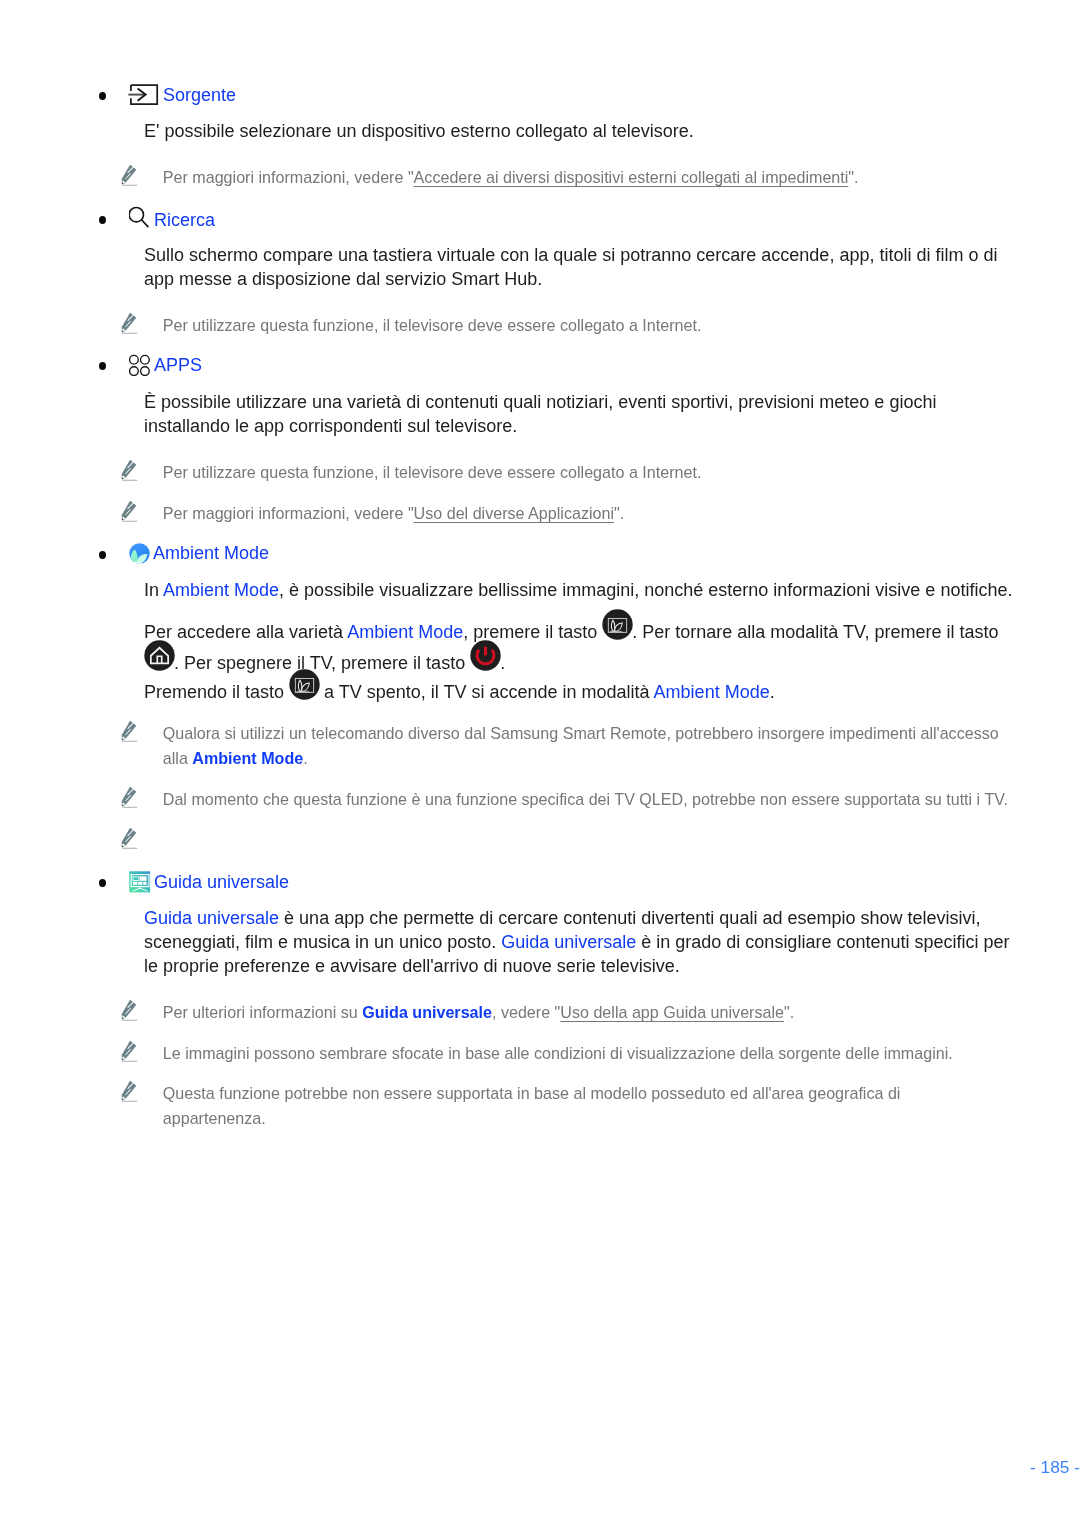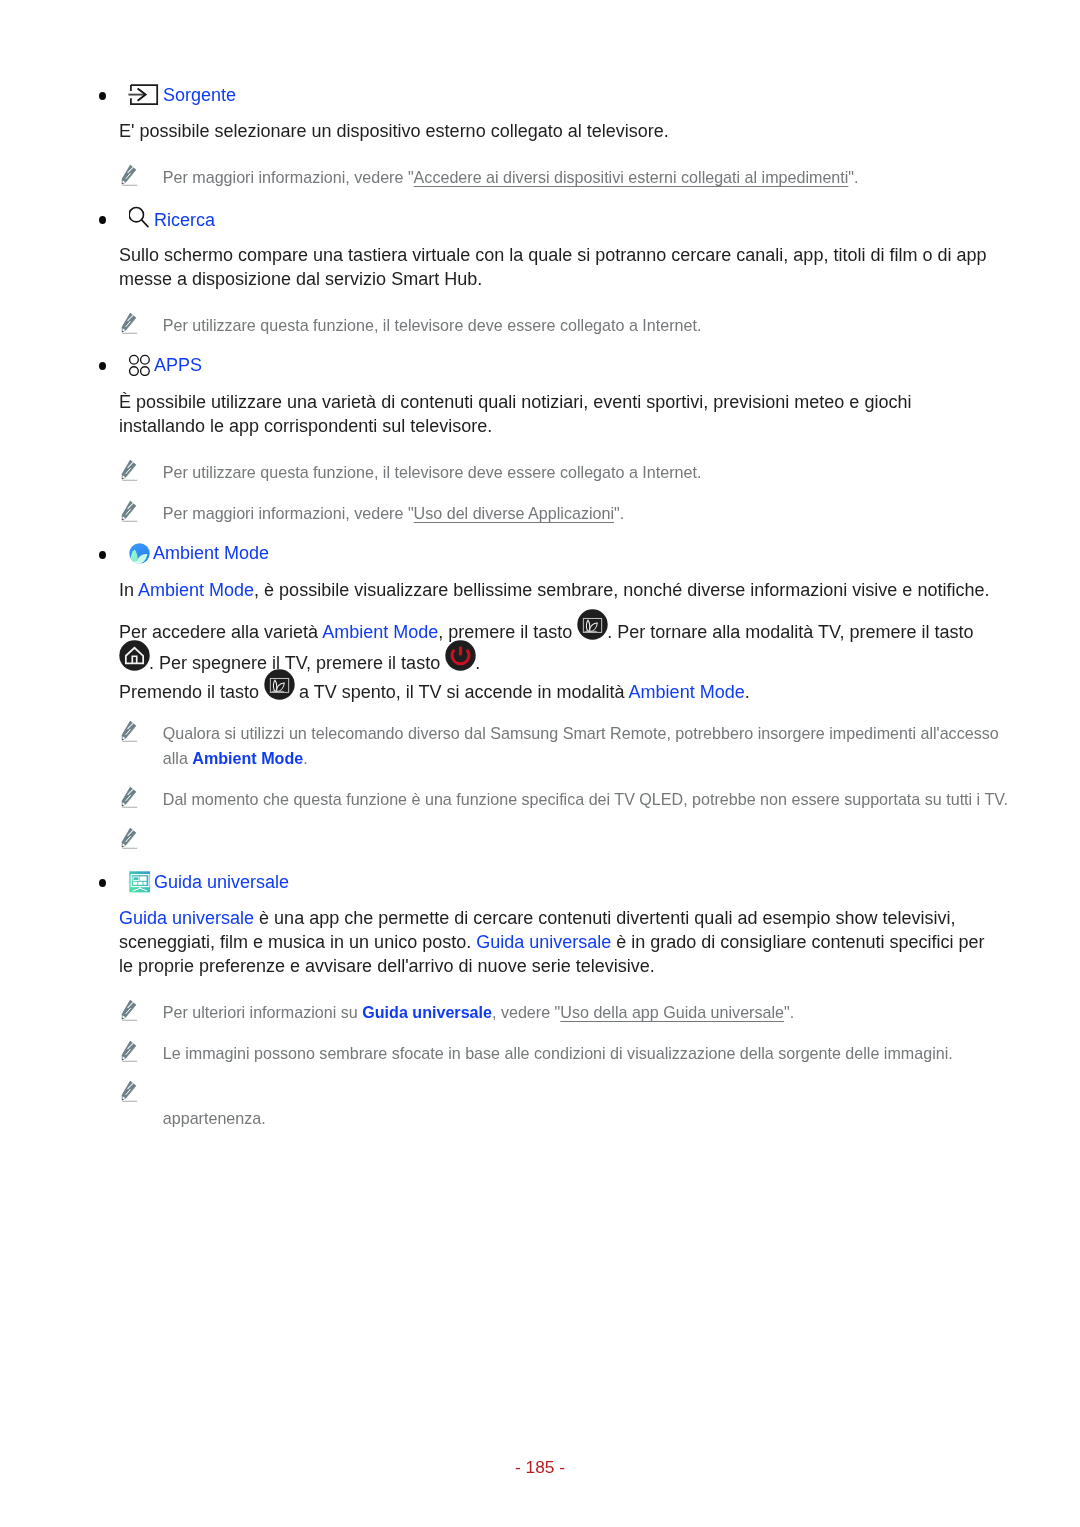--- a/index.html
+++ b/index.html
@@ -21,39 +21,39 @@
   }
   .head-wrap { position:absolute; left:31px; top:0; white-space:nowrap; }
   .head-icon { display:inline-block; vertical-align:middle; position:relative; top:1.5px; }
   .head-label {
     font-size:18px; color:#0f3bf3; vertical-align:middle;
     position:relative; top:0px; margin-left:-2.5px;
   }
 
   
   .para {
-    position:absolute; left:119px; width:873px;
+    position:absolute; left:144px; width:873px;
     font-size:18px; line-height:24px; color:#1e1e1e;
   }
   .blue { color:#0f3bf3; }
 
   
   .note { position:absolute; left:122px; width:890px; padding-left:40.8px; box-sizing:border-box; }
   .note-text { font-size:16.1px; line-height:25px; color:#74787a; }
   .note-text .blue { color:#0f3bf3; font-weight:bold; }
   .note-ico { position:absolute; left:-0.8px; top:-1.2px; width:17px; height:22px; }
   .ulink { text-decoration:underline; text-underline-offset:3px; text-decoration-thickness:1px; }
 
   
   .rbtn { display:inline-block; vertical-align:-8.3px; width:31px; height:31px; margin:0 -0.5px; position:relative; top:-6px; }
 
   
   .pagenum {
     position:absolute; left:0; right:0; top:1458px;
-    text-align:center; font-size:17.3px; color:#b91c1c; letter-spacing:0px;
+    text-align:right; font-size:17.3px; color:#3b82f6; letter-spacing:0px;
     line-height:18px;
   }
 </style>
 </head>
 <body>
 
 <div class="page">
 
   <div class="bullet-row" style="top:82px">
     <span class="bullet-dot"></span>
@@ -86,21 +86,21 @@
     <span class="head-wrap">
       <span class="head-icon">
         <svg width="22" height="24" viewBox="0 0 22 24" style="position:relative;top:-1.5px;left:-1.2px">
             <circle cx="7.3" cy="8.7" r="7.2" fill="none" stroke="#141414" stroke-width="1.6"></circle>
             <path d="M12.6 13.9 L19.4 21.1" stroke="#141414" stroke-width="1.6" fill="none" stroke-linecap="butt"></path>
           </svg>
       </span>
       <span class="head-label">Ricerca</span>
     </span>
   </div>
-  <div class="para" style="top:243px">Sullo schermo compare una tastiera virtuale con la quale si potranno cercare canali, app, titoli di film o di app messe a disposizione dal servizio Smart Hub.</div>
+  <div class="para" style="top:243px">Sullo schermo compare una tastiera virtuale con la quale si potranno cercare accende, app, titoli di film o di app messe a disposizione dal servizio Smart Hub.</div>
   <div class="note" style="top:313px">
     <span class="note-ico"><svg width="17" height="22" viewBox="0 0 17 22">
           <path d="M1.4 21.3 H16.2" stroke="#b6b9bb" stroke-width="1.2" fill="none"></path>
           <path d="M9.2 1.1 L15.0 5.8 L4.9 18.1 L1.0 20.2 L1.0 15.1 Z" fill="#6b8288" stroke="#5a6e73" stroke-width="0.45" stroke-linejoin="round"></path>
           <path d="M12.4 2.9 L6.6 8.9" stroke="#edf2f4" stroke-width="1.15" fill="none"></path>
           <path d="M1.7 16.2 L4.3 18.2 L1.4 19.6 Z" fill="#ffffff"></path>
           <path d="M1.0 18.9 L2.6 19.3 L1.0 20.2 Z" fill="#3a3d3f"></path>
           <path d="M9.6 9.2 L4.6 14.9" stroke="#ffffff" stroke-width="1.0" fill="none"></path>
         </svg></span>
     <span class="note-text"><span>Per utilizzare questa funzione, il televisore deve essere collegato a Internet.</span></span>
@@ -164,21 +164,21 @@
             <circle cx="10.5" cy="10.5" r="10.2" fill="url(#ambg)"></circle>
             <g clip-path="url(#ambclip)">
               <path d="M5.6 6.6 C8.2 9.4 9.4 14.6 8.6 21.2 L2.2 21.2 C0.7 15.2 2.3 9.2 5.6 6.6 Z" fill="url(#leafg)"></path>
               <path d="M18.3 11.0 C17.8 16.6 13.8 20.8 8.0 21.3 C6.8 16.0 12.0 10.2 18.3 11.0 Z" fill="#cafbe9"></path>
               <path d="M0.2 20.2 C4.3 17.6 9.6 17.9 13.4 20.4 L13.4 21.8 L0.2 21.8 Z" fill="#e6fdf5"></path>
             </g>
           </svg></span>
       <span class="head-label">Ambient Mode</span>
     </span>
   </div>
-  <div class="para" style="top:578px"><span>In </span><span class="blue">Ambient Mode</span><span>, è possibile visualizzare bellissime sembrare, nonché diverse informazioni visive e notifiche.</span></div>
+  <div class="para" style="top:578px"><span>In </span><span class="blue">Ambient Mode</span><span>, è possibile visualizzare bellissime immagini, nonché esterno informazioni visive e notifiche.</span></div>
   <div class="para" style="top:615px"><span>Per accedere alla varietà </span><span class="blue">Ambient Mode</span><span>, premere il tasto </span><svg class="rbtn" viewBox="0 0 24 24">
         <circle cx="12" cy="12" r="11.75" fill="#1e1e1e"></circle>
         <defs>
           <clipPath id="ambbtnclip">
             <rect x="5.3" y="7.7" width="13.4" height="10.2"></rect>
           </clipPath>
         </defs>
         <rect x="4.9" y="7.3" width="14.2" height="10.8" fill="none" stroke="#cdcdcd" stroke-width="0.72"></rect>
         <g clip-path="url(#ambbtnclip)">
           <path d="M8.5 8.6 C9.9 10.4 10.2 13.8 9.5 17.9 C7.8 17.2 7.0 14.3 7.4 11.7 C7.6 10.2 8.0 9.2 8.5 8.6 Z" fill="none" stroke="#eeeeee" stroke-width="0.8"></path>
@@ -293,17 +293,17 @@
   </div>
   <div class="note" style="top:1081px">
     <span class="note-ico"><svg width="17" height="22" viewBox="0 0 17 22">
           <path d="M1.4 21.3 H16.2" stroke="#b6b9bb" stroke-width="1.2" fill="none"></path>
           <path d="M9.2 1.1 L15.0 5.8 L4.9 18.1 L1.0 20.2 L1.0 15.1 Z" fill="#6b8288" stroke="#5a6e73" stroke-width="0.45" stroke-linejoin="round"></path>
           <path d="M12.4 2.9 L6.6 8.9" stroke="#edf2f4" stroke-width="1.15" fill="none"></path>
           <path d="M1.7 16.2 L4.3 18.2 L1.4 19.6 Z" fill="#ffffff"></path>
           <path d="M1.0 18.9 L2.6 19.3 L1.0 20.2 Z" fill="#3a3d3f"></path>
           <path d="M9.6 9.2 L4.6 14.9" stroke="#ffffff" stroke-width="1.0" fill="none"></path>
         </svg></span>
-    <span class="note-text"><br><span>appartenenza.</span></span>
+    <span class="note-text"><span>Questa funzione potrebbe non essere supportata in base al modello posseduto ed all'area geografica di</span><br><span>appartenenza.</span></span>
   </div>
 
   <div class="pagenum">- 185 -</div>
 </div>
 
 </body></html>

